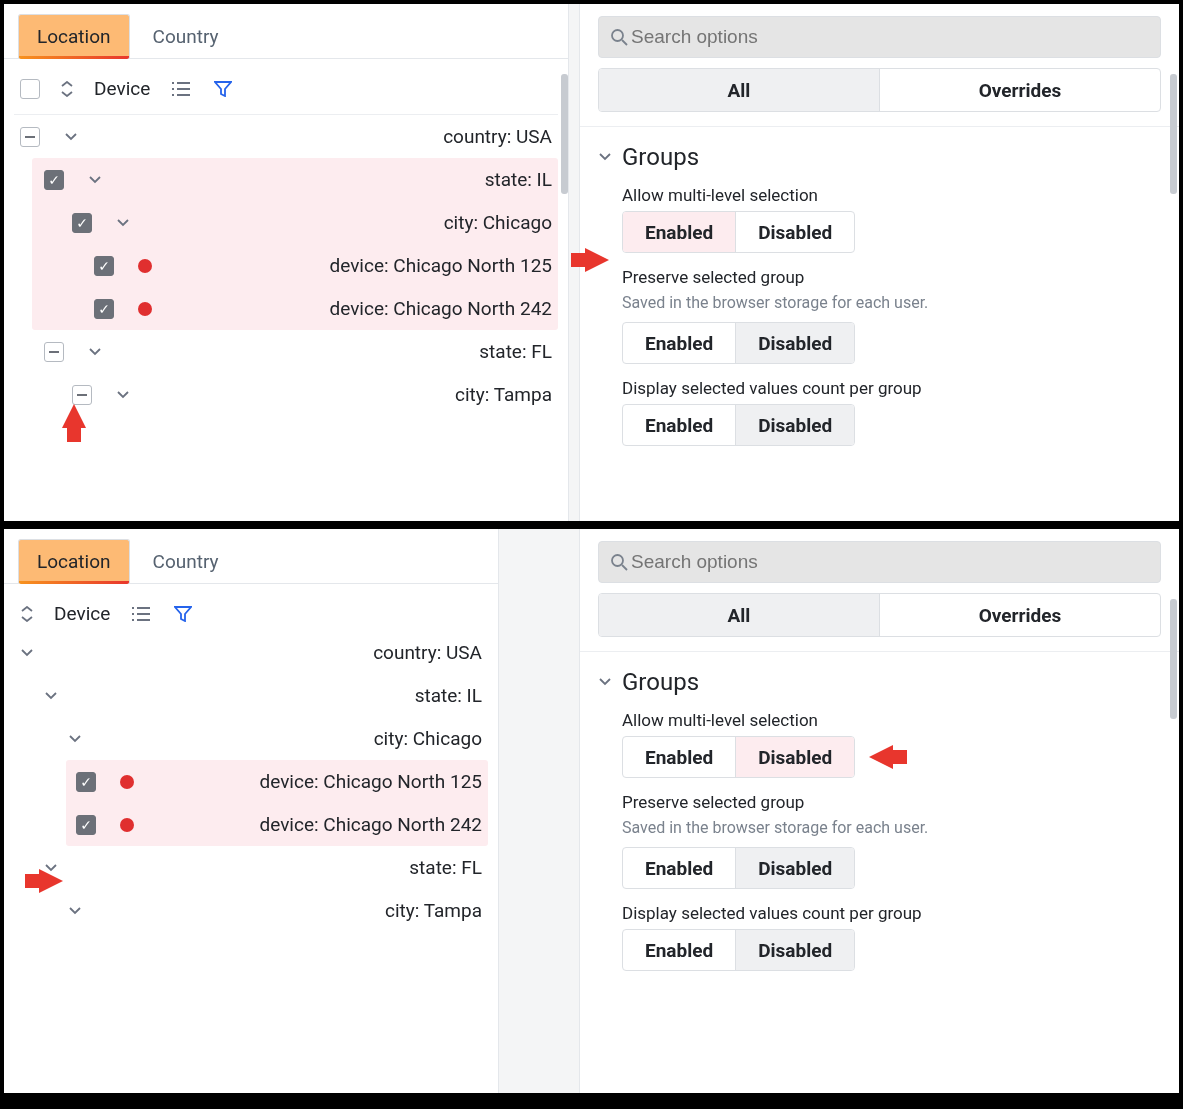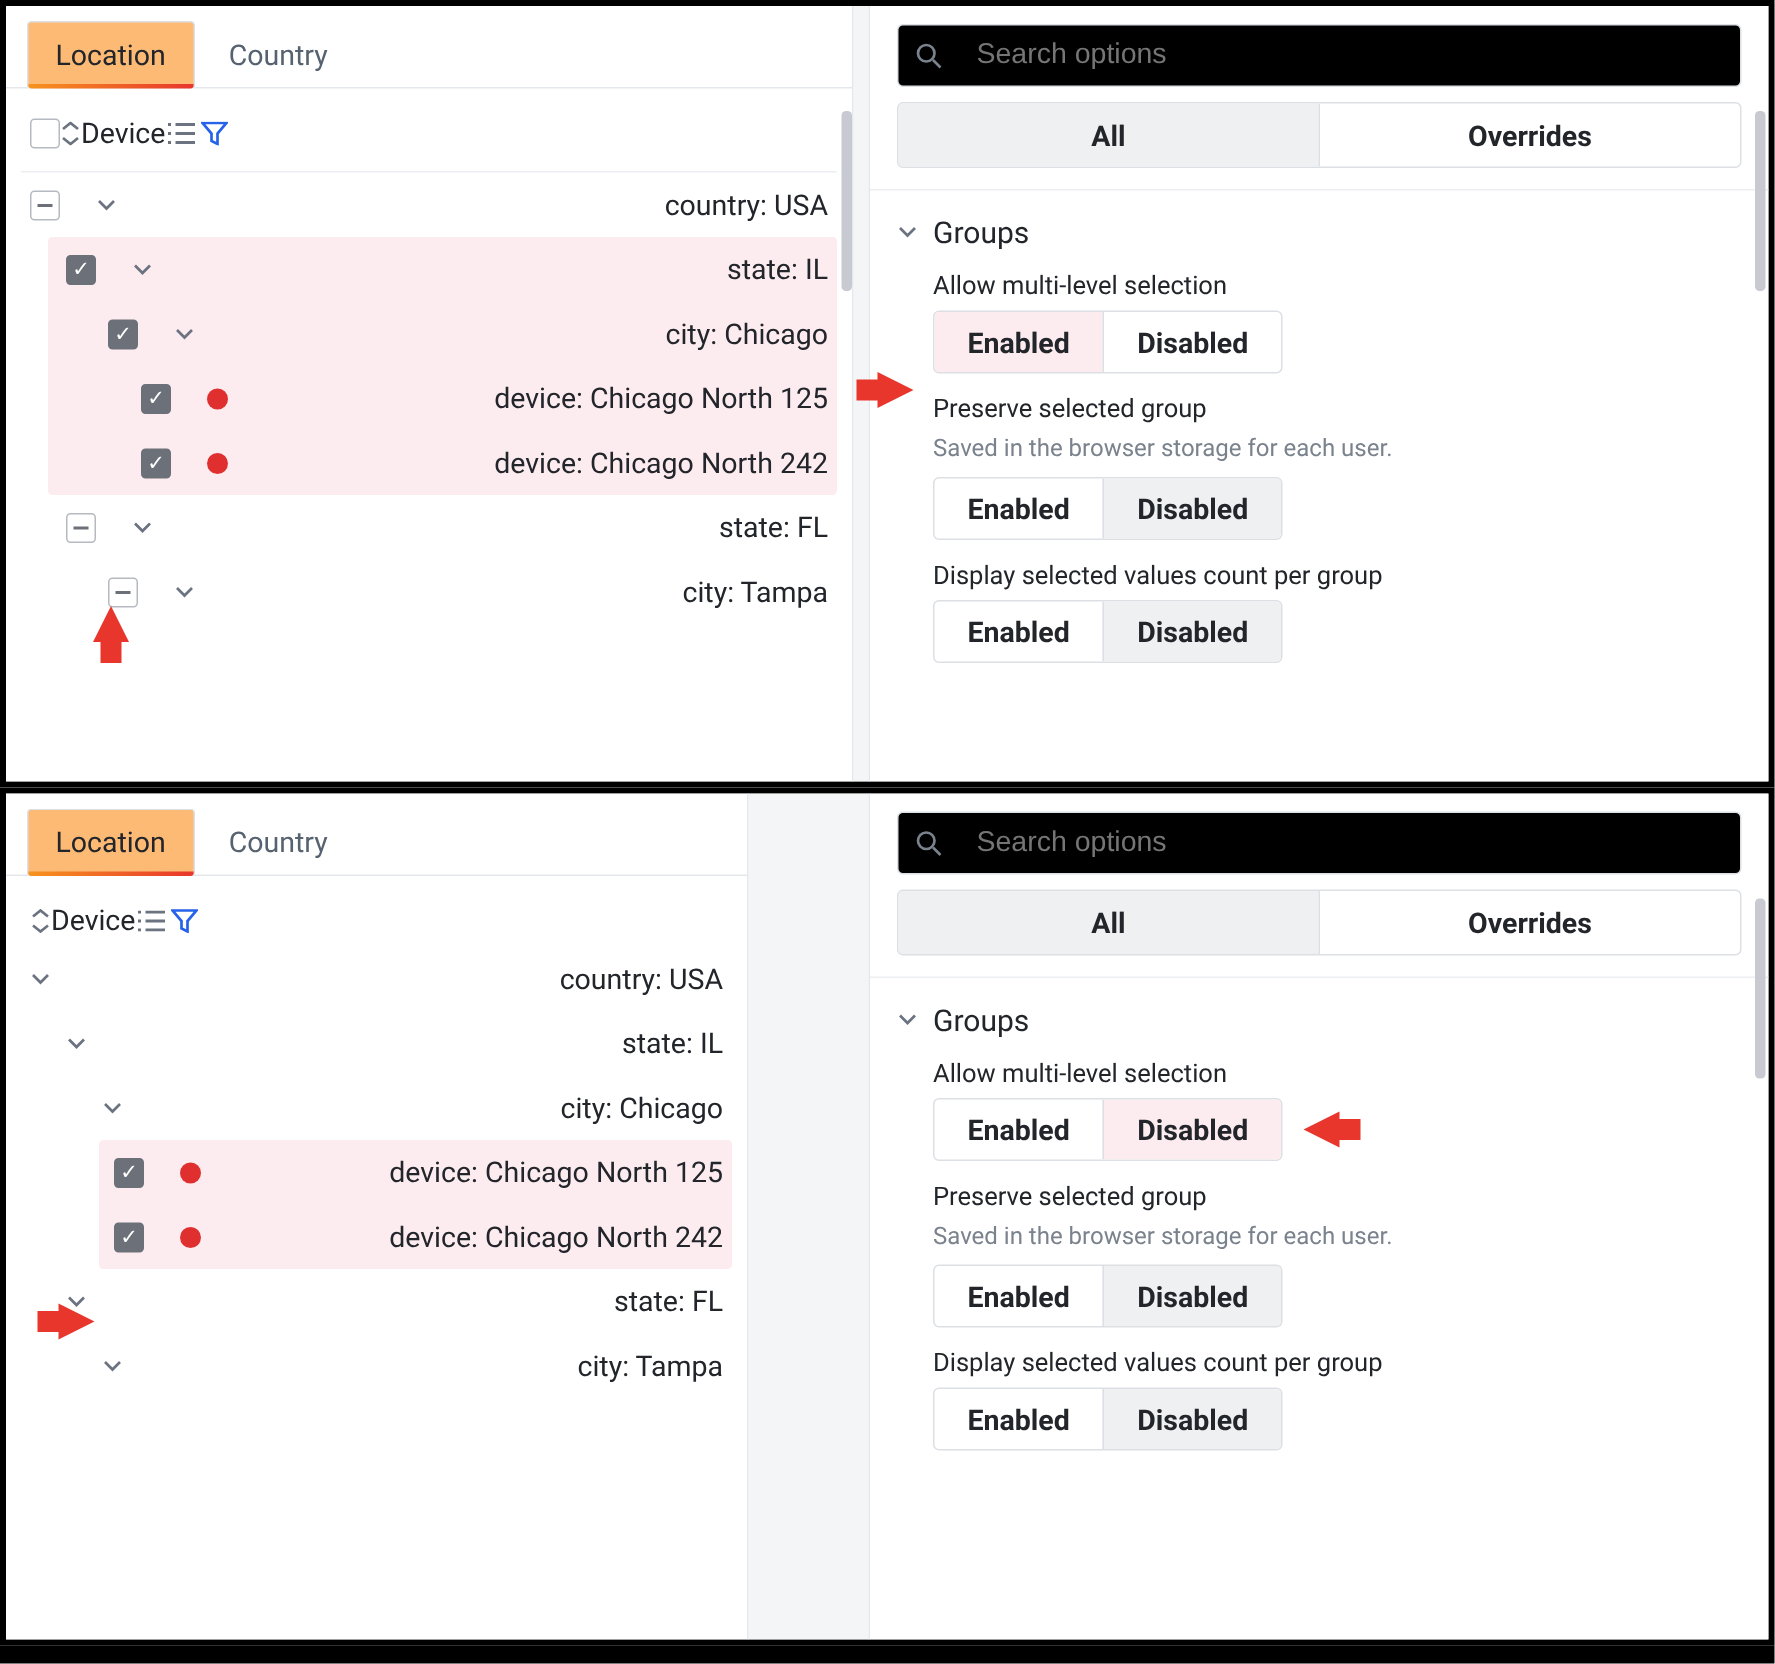--- a/index.html
+++ b/index.html
@@ -69,21 +69,21 @@
 
   
   .tree {
     padding: 12px 10px 10px 10px;
     font-size: 19px;
     color: #22252a;
   }
   .tree-header {
     display: flex;
     align-items: center;
-    gap: 0;
+    gap: 20px;
     padding: 6px 6px 14px 6px;
     border-bottom: 1px solid #eceef1;
   }
   .checkbox {
     width: 20px; height: 20px;
     border: 1px solid #b5bac1;
     border-radius: 3px;
     display: inline-flex;
     align-items: center;
     justify-content: center;
@@ -136,24 +136,24 @@
 
   
   .search-row {
     padding: 6px 18px 10px 18px;
   }
   .search-input {
     width: 100%;
     height: 42px;
     border: 1px solid #dcdfe3;
     border-radius: 4px;
-    padding: 0 12px 0 52px;
+    padding: 0 12px 0 32px;
     font-size: 19px;
     color: #7a828d;
-    background: #000000;
+    background: #e5e5e5;
   }
   .search-wrap { position: relative; }
   .search-icon {
     position: absolute;
     left: 12px; top: 50%;
     transform: translateY(-50%);
     color: #7a828d;
   }
   .seg-row {
     padding: 0 18px 14px 18px;
@@ -176,21 +176,21 @@
     font-weight: bold;
   }
   .seg > div.active { background: #eff0f2; }
   .seg > div + div { border-left: 1px solid #dcdfe3; }
 
   .section-head {
     display: flex;
     align-items: center;
     gap: 10px;
     padding: 16px 18px 10px 18px;
-    font-size: 20px;
+    font-size: 24px;
     color: #22252a;
   }
   .opt-block { padding: 4px 18px 10px 42px; }
   .opt-label { font-size: 17px; color: #22252a; margin-bottom: 6px; }
   .opt-help { font-size: 16px; color: #7a828d; margin-bottom: 10px; }
   .toggle {
     display: inline-flex;
     border: 1px solid #dcdfe3;
     border-radius: 4px;
     overflow: hidden;

